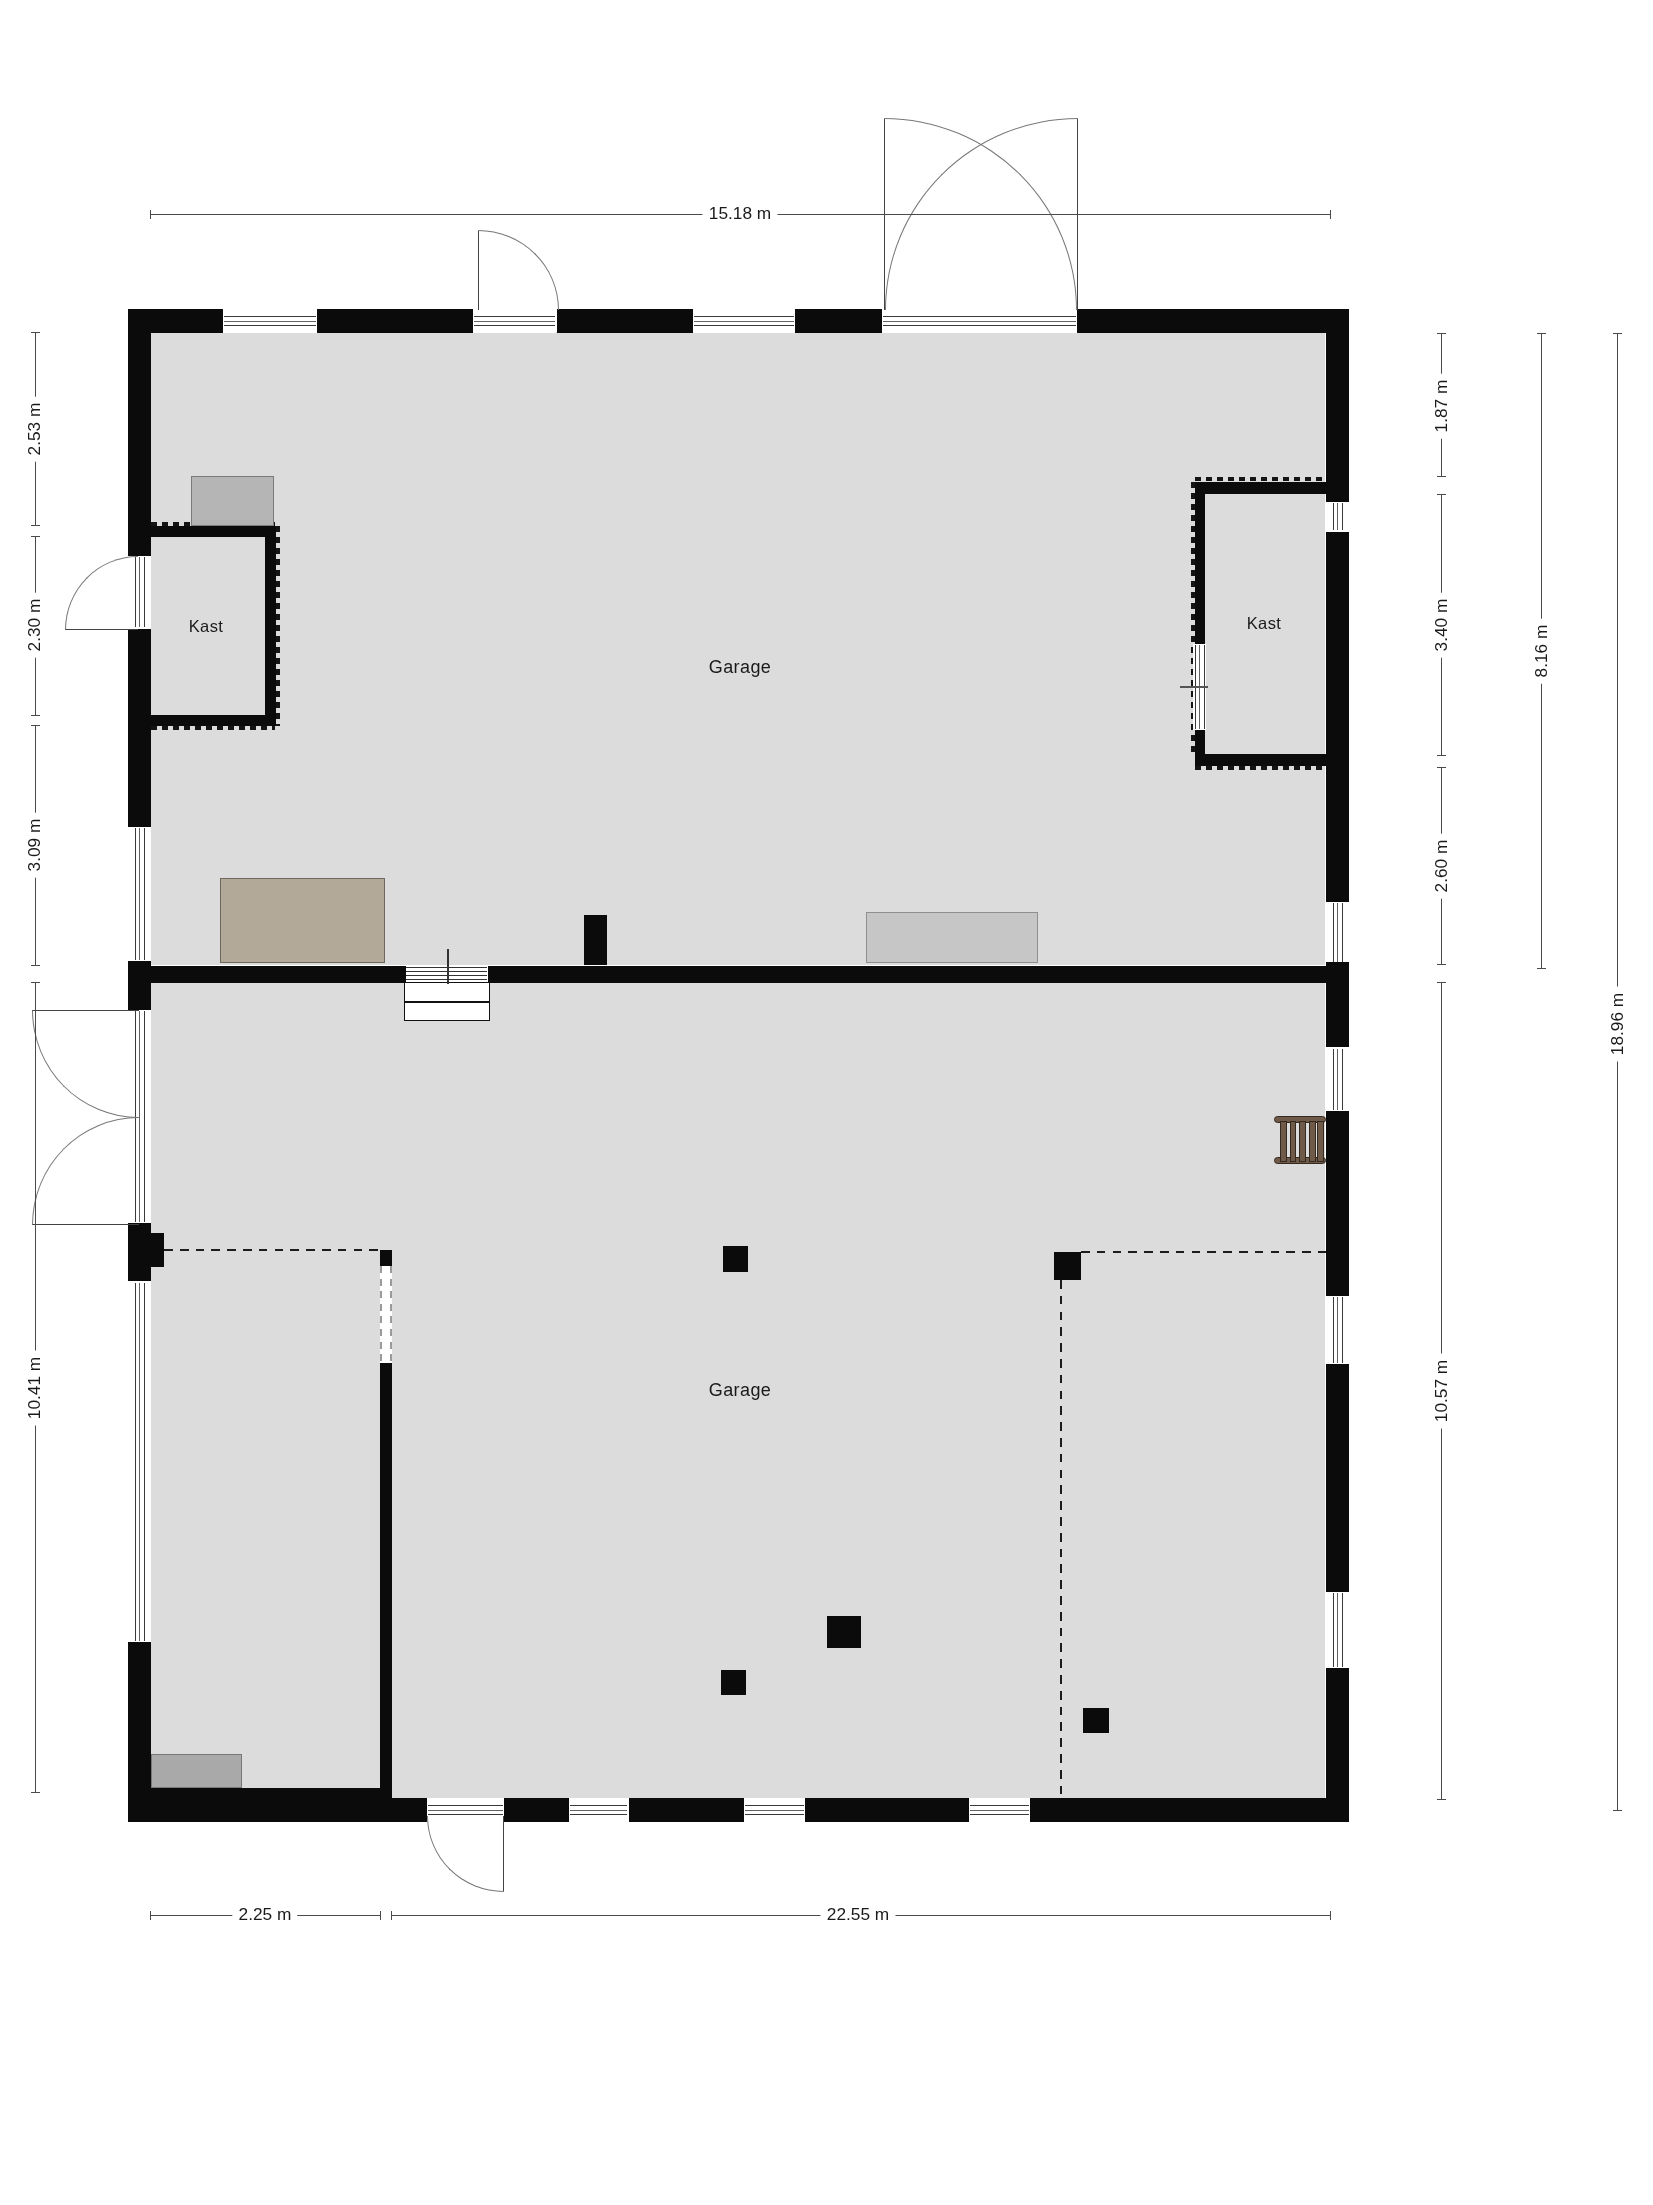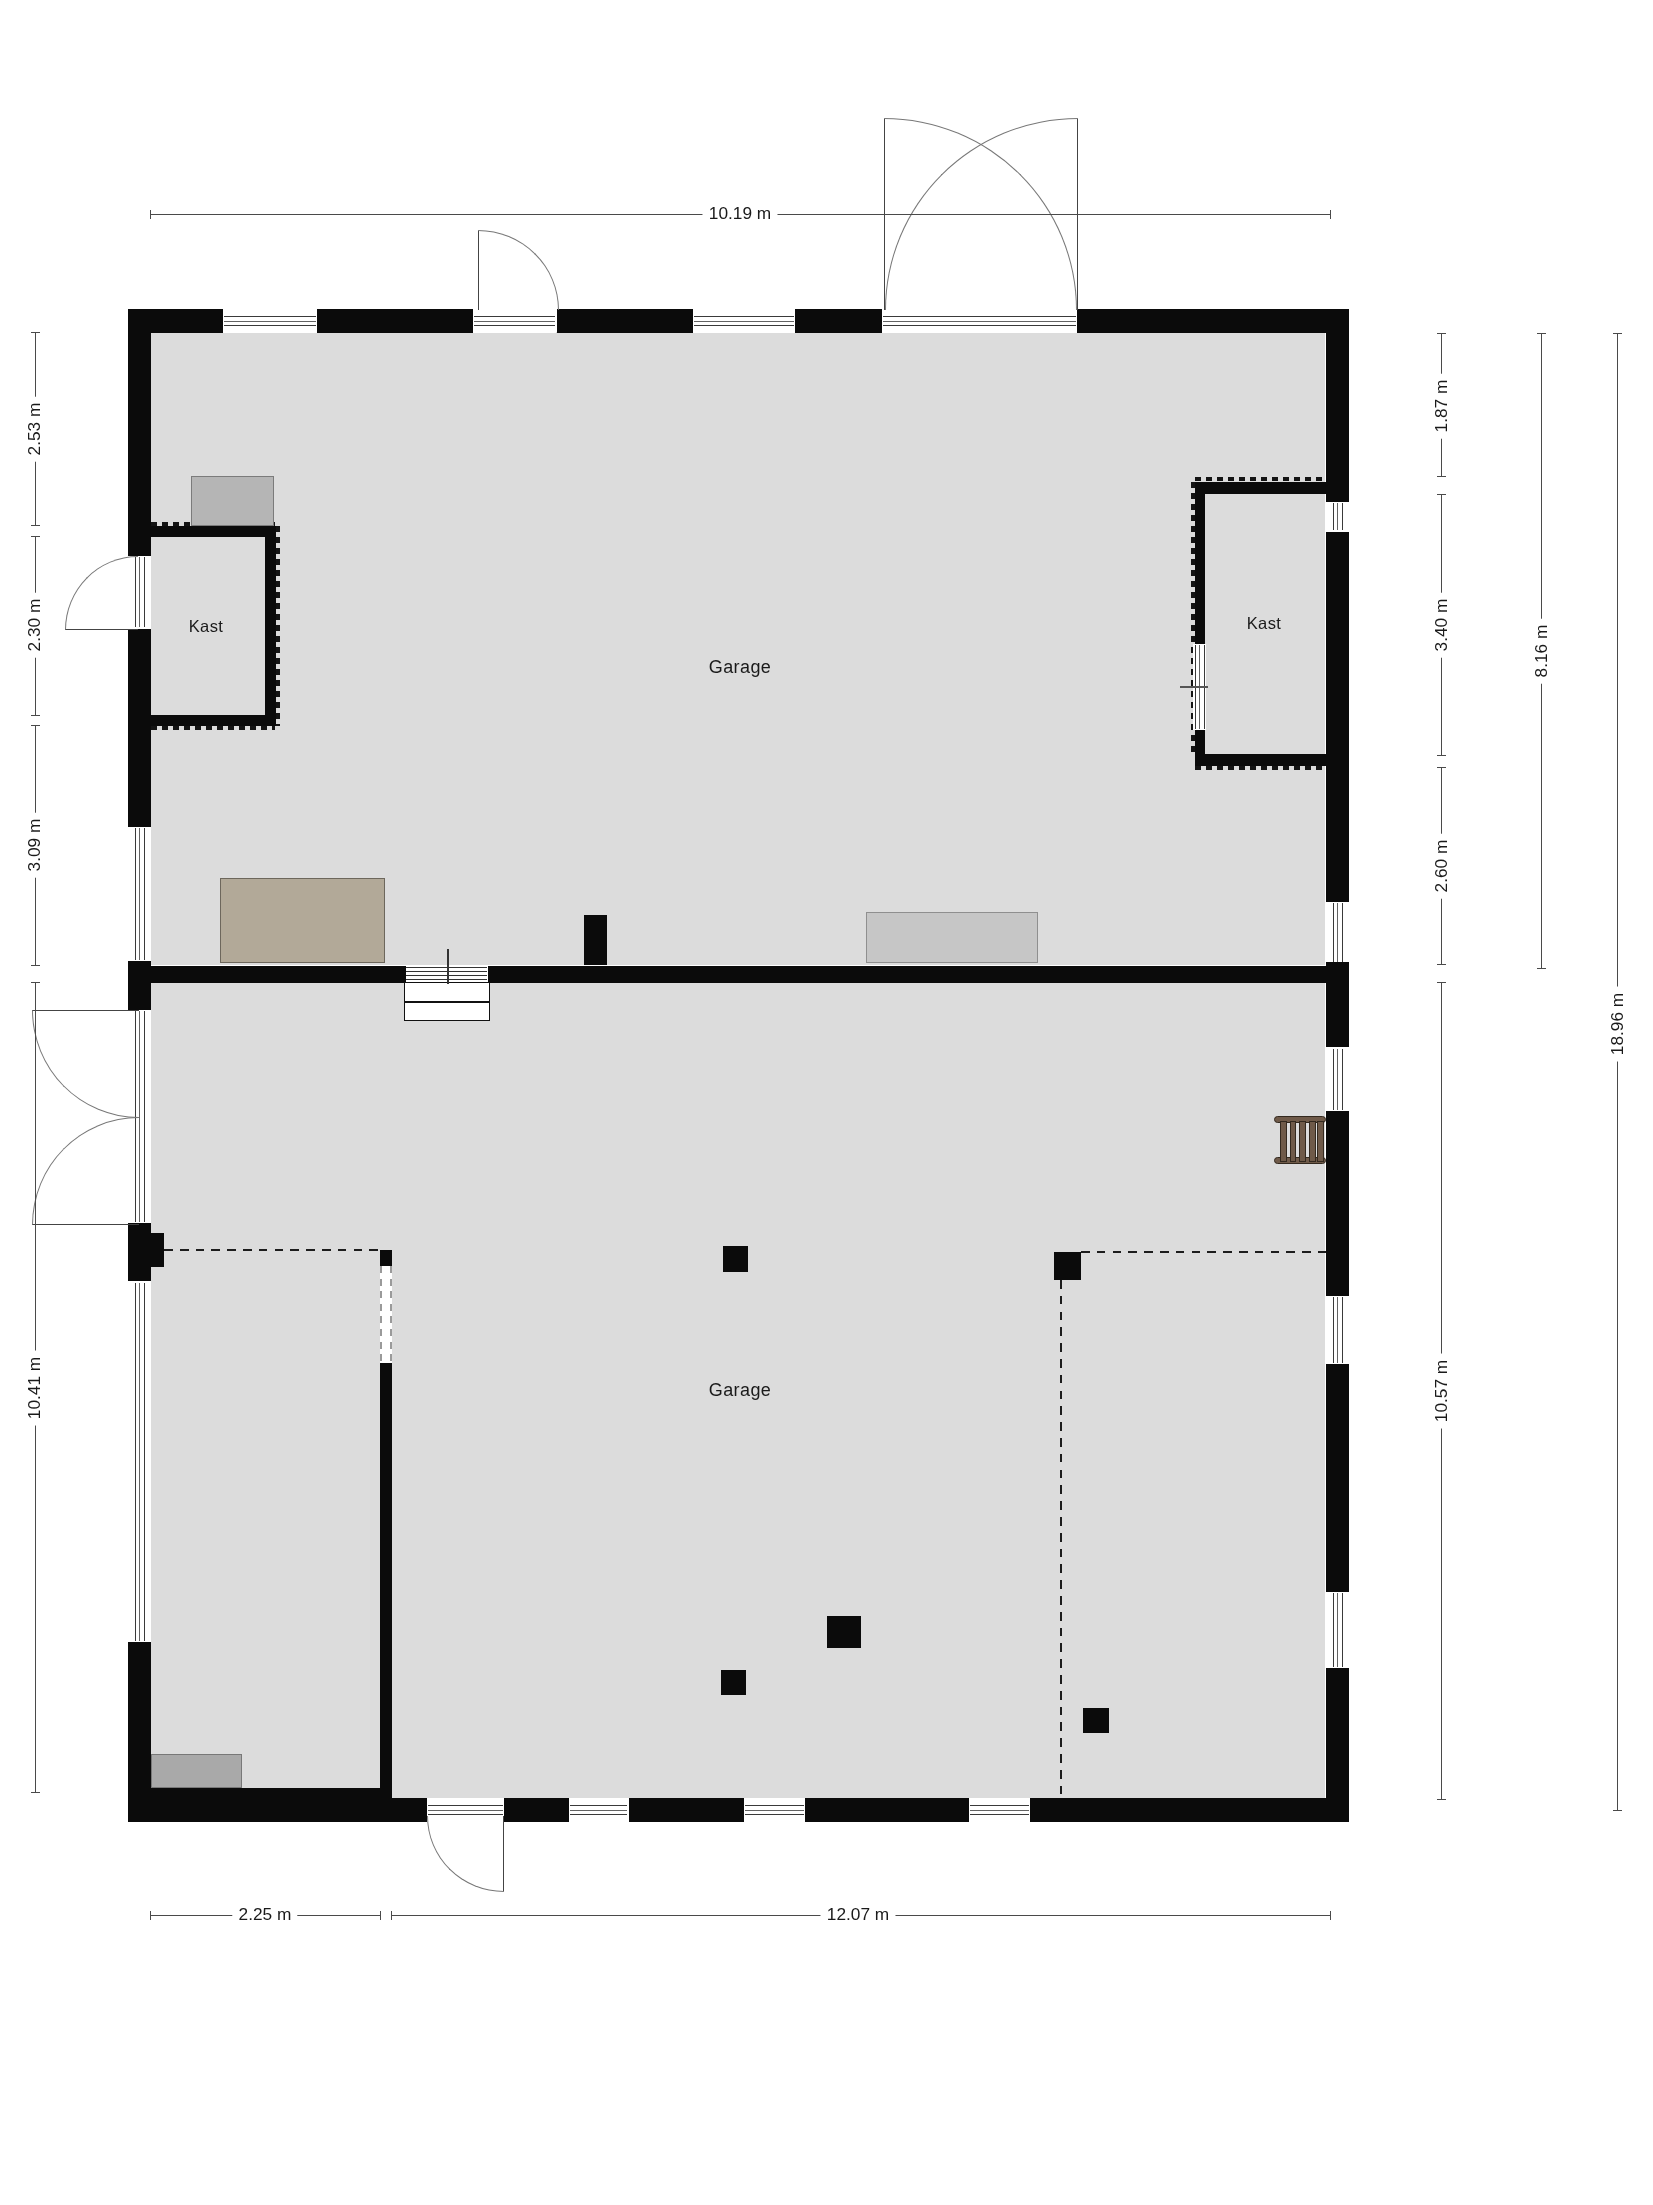--- a/index.html
+++ b/index.html
@@ -176,26 +176,26 @@
     <div style="position:absolute;left:35px;top:4.7px;width:4.7px;height:39px;background:var(--ladder,#6f5a49);border:0.8px solid var(--ladder_edge,#33291f);"></div>
     <div style="position:absolute;left:43px;top:4.7px;width:4.7px;height:39px;background:var(--ladder,#6f5a49);border:0.8px solid var(--ladder_edge,#33291f);"></div>
   </div>
 
   <div class="roomlabel" style="left:740px;top:667px;">Garage</div>
   <div class="roomlabel" style="left:740px;top:1390px;">Garage</div>
   <div class="roomlabel" style="left:206px;top:626px;font-size:16.5px;">Kast</div>
   <div class="roomlabel" style="left:1264px;top:623px;font-size:16.5px;">Kast</div>
 
   <div class="dimh" style="left:150px;top:214px;width:1181px;"></div>
-  <div class="dimlabel" style="left:740px;top:214px;">10.19 m</div>
+  <div class="dimlabel" style="left:740px;top:214px;">15.18 m</div>
 
   <div class="dimh" style="left:150px;top:1915px;width:231px;"></div>
   <div class="dimh" style="left:391px;top:1915px;width:940px;"></div>
   <div class="dimlabel" style="left:265px;top:1915px;">2.25 m</div>
-  <div class="dimlabel" style="left:858px;top:1915px;">12.07 m</div>
+  <div class="dimlabel" style="left:858px;top:1915px;">22.55 m</div>
 
   <div class="dimv" style="left:35px;top:332px;height:194px;"></div>
   <div class="dimv" style="left:35px;top:536px;height:180px;"></div>
   <div class="dimv" style="left:35px;top:725px;height:241px;"></div>
   <div class="dimv" style="left:35px;top:982px;height:811px;"></div>
   <div class="dimlabel vert" style="left:35px;top:429px;">2.53 m</div>
   <div class="dimlabel vert" style="left:35px;top:625px;">2.30 m</div>
   <div class="dimlabel vert" style="left:35px;top:845px;">3.09 m</div>
   <div class="dimlabel vert" style="left:35px;top:1388px;">10.41 m</div>
 

